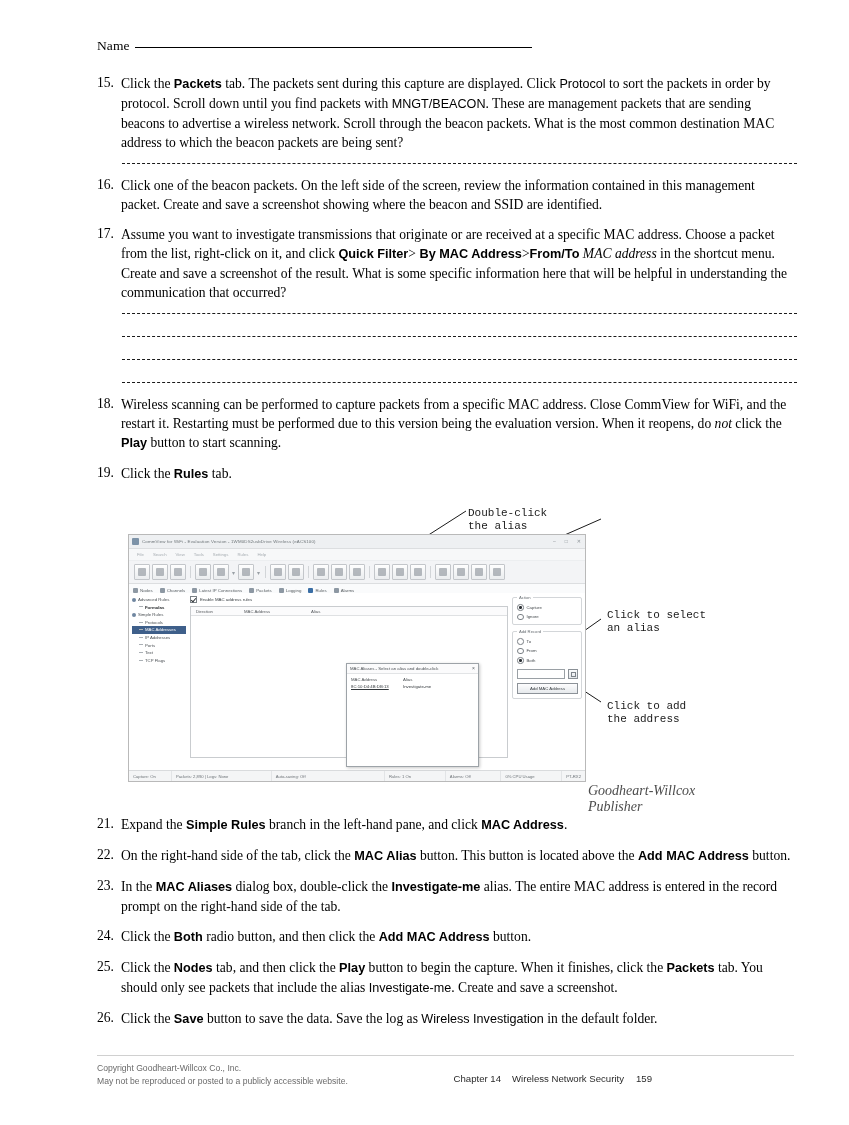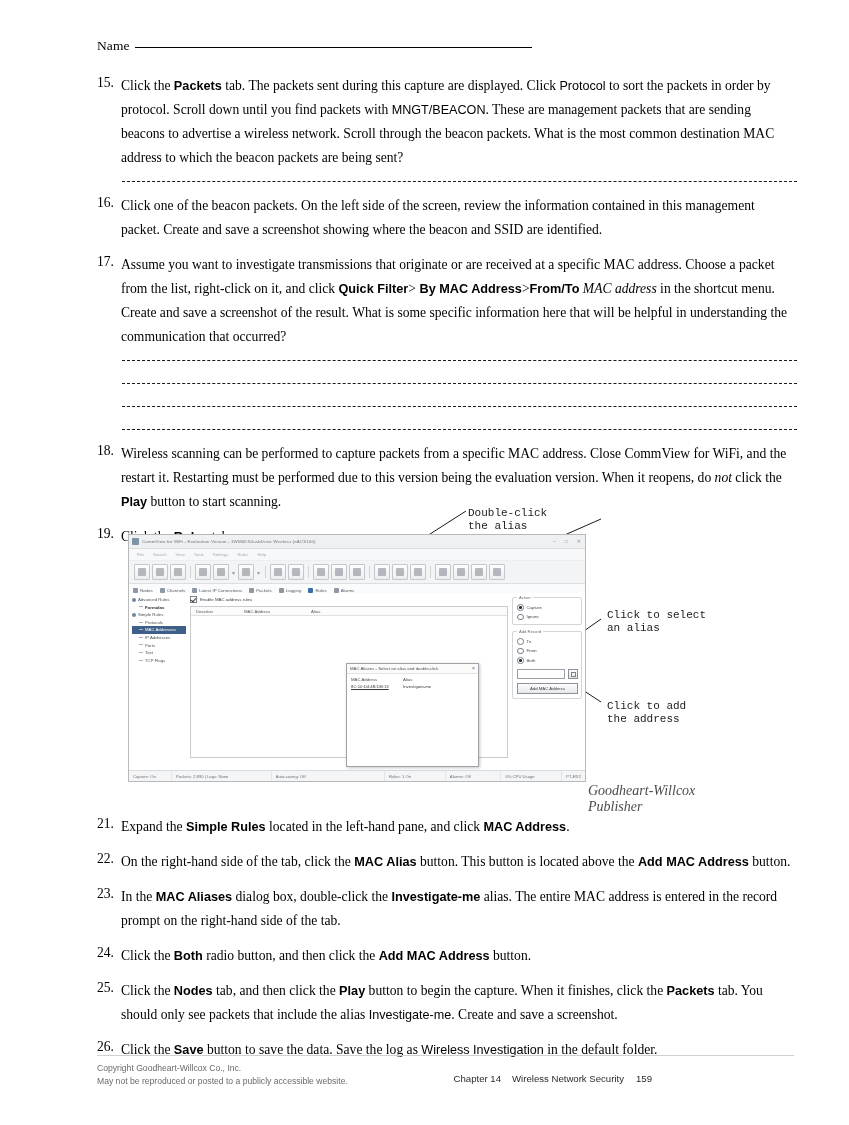--- a/index.html
+++ b/index.html
@@ -61,21 +61,21 @@
     flex: 0 0 24px;
     font-family: "Liberation Serif", serif;
     font-size: 13.6px;
     line-height: 17.4px;
     text-align: left;
   }
   .step-body {
     flex: 1 1 auto;
     font-family: "Liberation Serif", serif;
     font-size: 13.6px;
-    line-height: 24px;
+    line-height: 19px;
     text-align: left;
   }
   .step-body b,
   .bold-sans {
     font-family: "Liberation Sans", sans-serif;
     font-weight: bold;
     font-size: 12.7px;
   }
   .plain-sans {
     font-family: "Liberation Sans", sans-serif;
@@ -823,21 +823,21 @@
           <div class="st-cell" style="flex: 1 1 auto; border-right: none; justify-content: flex-end; padding-right: 4px;">PT-RX2</div>
         </div>
     </div>
   </div>
 
   <div class="credit">Goodheart-Willcox Publisher</div>
 
   <div class="steps" id="steps-bottom" style="top:815px;">
       <div class="step">
         <div class="step-num">21.</div>
-        <div class="step-body"><span>Expand the </span><span class="bold-sans">Simple Rules</span><span> located in the left-hand pane, and click </span><span class="bold-sans">MAC Address</span><span>.</span></div>
+        <div class="step-body"><span>Expand the </span><span class="bold-sans">Simple Rules</span><span> branch in the left-hand pane, and click </span><span class="bold-sans">MAC Address</span><span>.</span></div>
       </div>
       <div class="step">
         <div class="step-num">22.</div>
         <div class="step-body"><span>On the right-hand side of the tab, click the </span><span class="bold-sans">MAC Alias</span><span> button. This button is located above the </span><span class="bold-sans">Add MAC Address</span><span> button.</span></div>
       </div>
       <div class="step">
         <div class="step-num">23.</div>
         <div class="step-body"><span>In the </span><span class="bold-sans">MAC Aliases</span><span> dialog box, double-click the </span><span class="bold-sans">Investigate-me</span><span> alias. The entire MAC address is entered in the record prompt on the right-hand side of the tab.</span></div>
       </div>
       <div class="step">

